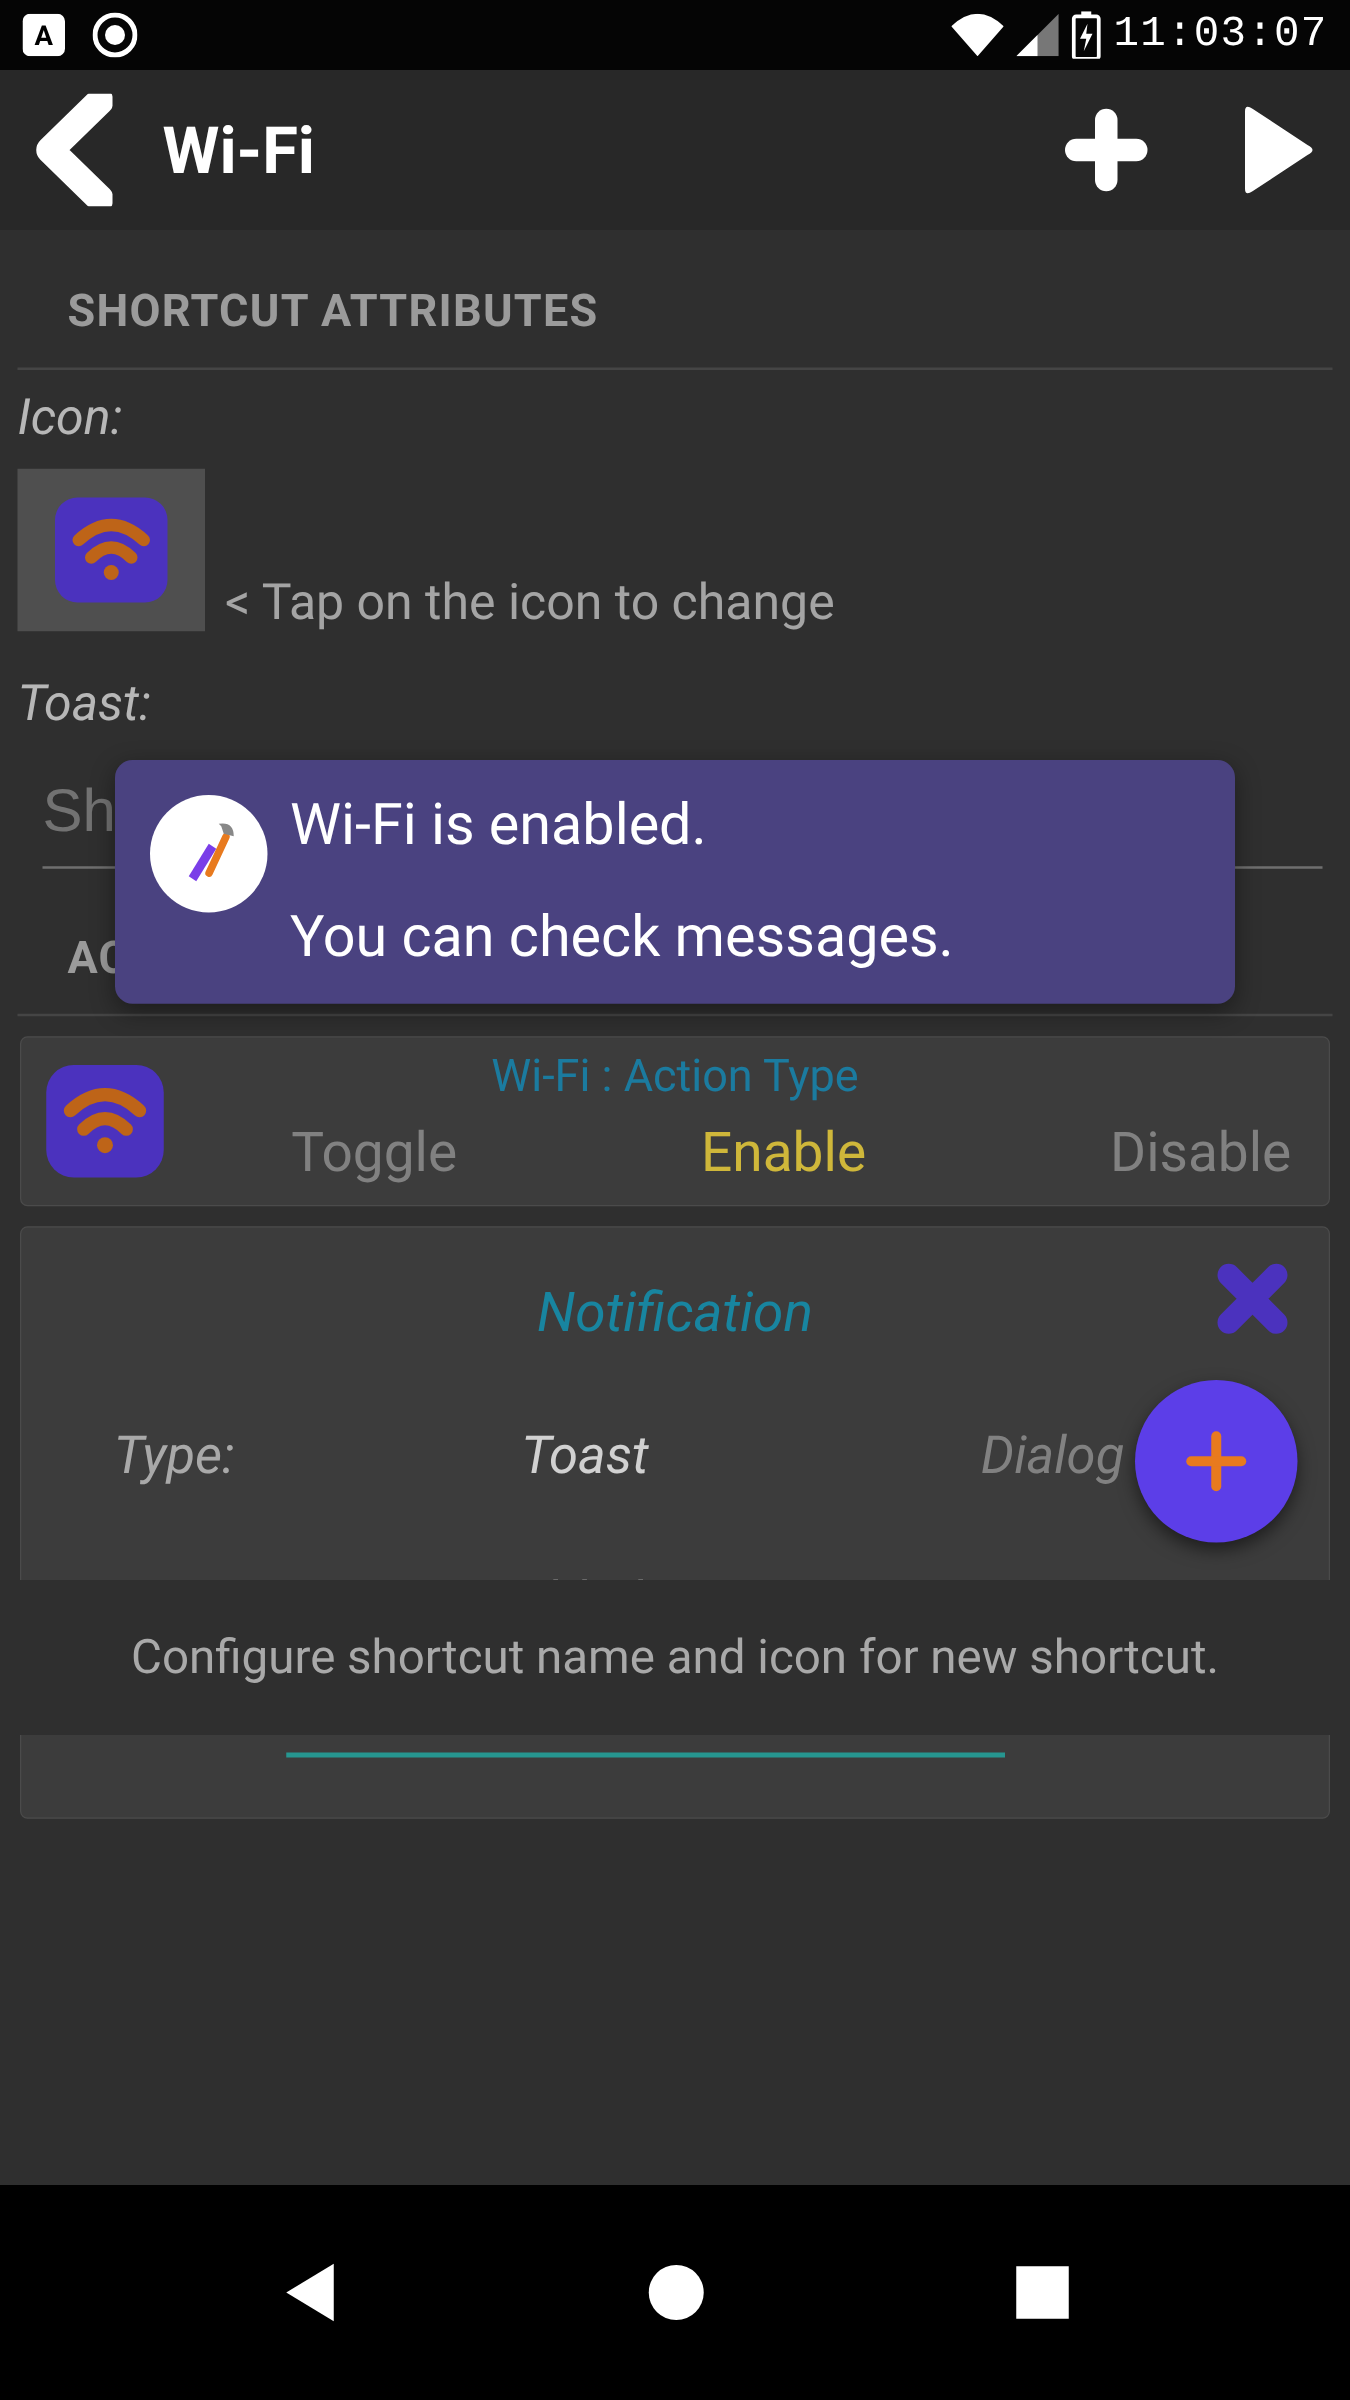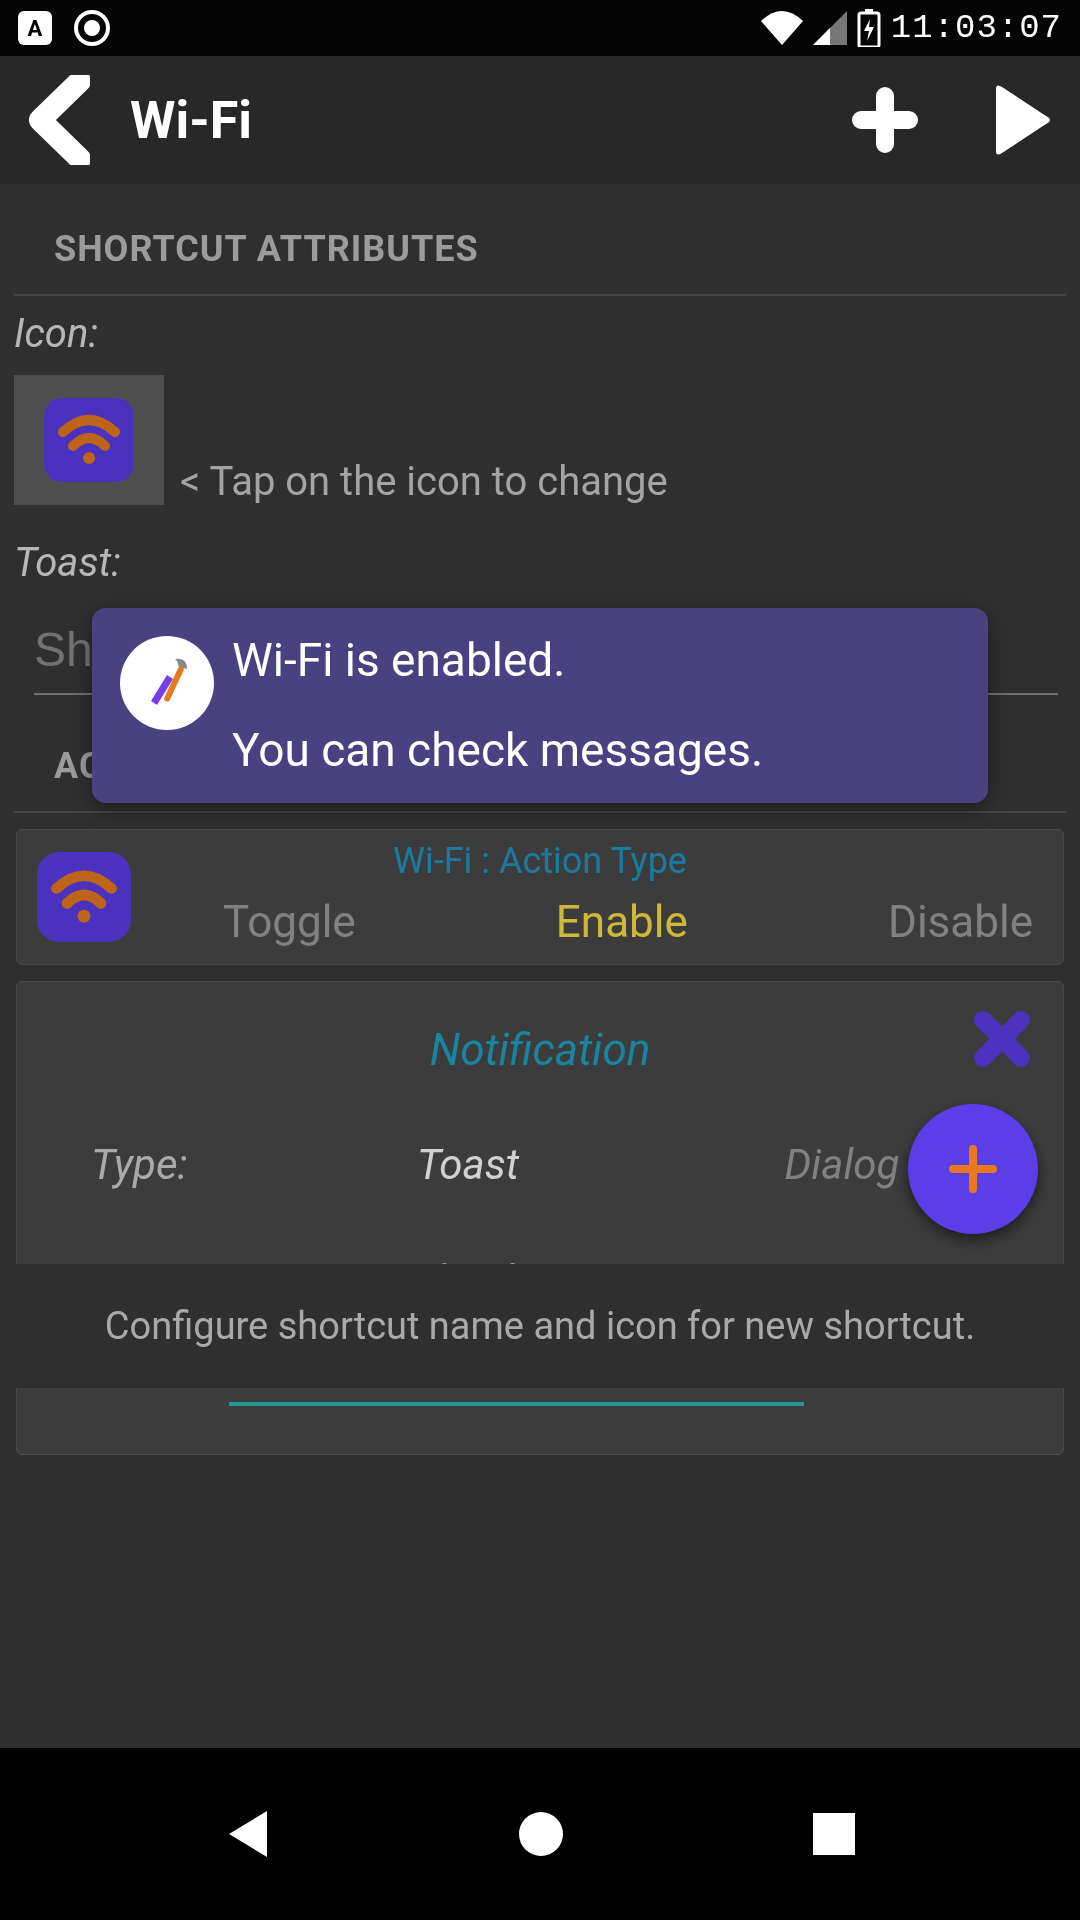--- a/index.html
+++ b/index.html
@@ -104,21 +104,21 @@
   border-radius: 6px;
   margin: 16px 2px;
   position: relative;
 }
 .action-card { height: 136px; display: flex; align-items: center; padding: 0 20px; }
 .action-card .wifi-app-icon { width: 94px; height: 90px; border-radius: 22px; }
 .action-type-title {
   position: absolute; top: 10px; left: 0; right: 0; text-align: center;
   color: #2196c3; font-size: 36px;
 }
-.seg { position: absolute; bottom: 16px; left: 206px; right: 30px; display: flex; justify-content: space-between; font-size: 44px; }
+.seg { position: absolute; bottom: 16px; left: 216px; right: 30px; display: flex; justify-content: space-between; font-size: 44px; }
 .seg .opt { color: #9e9e9e; }
 .seg .opt.sel { color: #fde047; }
 
 .notif-card { padding: 30px 24px 48px; font-style: italic; }
 .notif-head { text-align: center; color: #1ea3c4; font-size: 44px; padding: 12px 0 34px; position: relative; }
 .close-x { position: absolute; right: 8px; top: -2px; }
 .close-x svg { display: block; }
 
 .type-row { display: flex; align-items: center; font-size: 42px; padding: 30px 10px; }
 .type-row .k { color: #cfcfcf; width: 230px; padding-left: 40px; }

